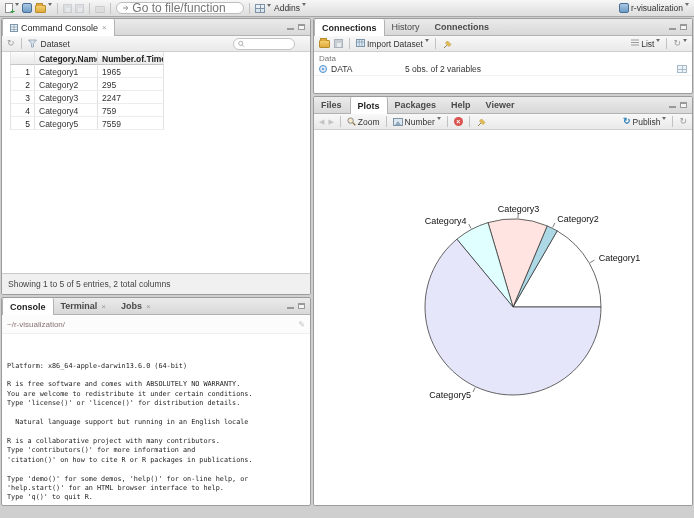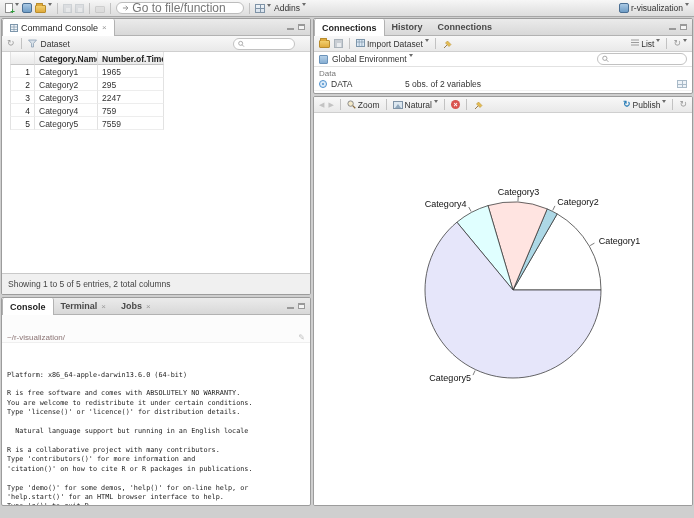--- a/index.html
+++ b/index.html
@@ -65,21 +65,21 @@
   .dtable{position:absolute;left:8px;top:0;font-size:8.5px;color:#333}
   .dt-row{display:flex;height:13px;line-height:12px}
   .dt-cell{border-right:1px solid #e2e2e2;border-bottom:1px solid #ededed;padding:1px 4px 0;overflow:hidden;white-space:nowrap}
   .c-num{width:25px;text-align:right;color:#222;border-left:1px solid #e2e2e2}
   .c-name{width:63px}
   .c-times{width:66px}
   .dt-head .dt-cell{background:linear-gradient(#fbfbfb,#eaeaea);border-bottom:1px solid #c6c6c6;font-weight:bold;color:#222}
   .statusbar{height:13px;border-top:1px solid #c9c9c9;background:#f0f0f0;font-size:8.5px;color:#444;display:flex;align-items:center;padding:10px 6px;flex-shrink:0}
 
   
-  .pathbar{height:28px;display:flex;align-items:flex-end;padding:0 5px;font-size:8px;color:#8b7474;background:#fcfcfc;border-bottom:1px solid #efefef;flex-shrink:0}
+  .pathbar{height:19px;display:flex;align-items:center;padding:0 5px;font-size:8px;color:#8b7474;background:#fcfcfc;border-bottom:1px solid #efefef;flex-shrink:0}
   .pathbar .pencil{margin-left:auto;color:#c4c4c4;font-size:8px}
   .console-body{flex:1;overflow:hidden;padding:0 5px;font-family:"DejaVu Sans Mono",monospace;font-size:6.8px;line-height:9.4px;color:#1c1c1c;white-space:pre}
   .console-scroll{margin-top:-10px}
   .cline.in{color:#1616c8}
 
   
   .scope-row{height:15px;display:flex;align-items:center;gap:4px;padding:0 5px;font-size:8.5px;color:#333;background:#fff;border-bottom:1px solid #e2e2e2;flex-shrink:0}
   .pkg-ic{width:9px;height:9px;background:linear-gradient(#b5d0e8,#86aed2);border:1px solid #6b93ba;border-radius:1px}
   .envsection{font-size:8px;color:#777;padding:2px 5px 0;height:11px}
   .obj-row{display:flex;align-items:center;height:13px;padding:0 5px;font-size:8.5px;color:#333;border-bottom:1px solid #f2f2f2}
@@ -262,21 +262,21 @@
     </div>
 
     <div class="col col-right">
 
       <div class="pane p-env">
         <div class="tabstrip">
           <div class="tab active">
               <span style="font-weight:bold">Connections</span>
             </div>
           <div class="tab">
-              <span style="font-weight:bold">History</span>
+              <span style="font-weight:normal">History</span>
             </div>
           <div class="tab">
               <span style="font-weight:bold">Connections</span>
             </div>
           <div class="minmax">
             <span class="mm-min"></span>
             <span class="mm-max"></span>
           </div>
         </div>
         <div class="ptoolbar">
@@ -308,63 +308,69 @@
                 <path d="M0,1 H8 M0,3.5 H8 M0,6 H8" stroke="#9a9a9a" stroke-width="1"></path>
               </svg>
             <span>List</span>
               <span class="caret"></span>
           </span>
           <span class="sep"></span>
           <span class="tbtn">
               <span class="refresh">↻</span>
               <span class="caret"></span>
             </span>
-        </div>
-        <div class="scope-row">
-          <span class="pkg-ic"></span>
-          <span class="tbtn">
-              <span>Global Environment</span>
-              <span class="caret"></span>
-            </span>
-          <span class="spacer"></span>
-          <span class="searchbox" style="width:90px">
-            <svg width="8" height="8" viewBox="0 0 10 10">
-                <circle cx="4" cy="4" r="3" fill="none" stroke="#999" stroke-width="1.2"></circle>
-                <line x1="6.3" y1="6.3" x2="9" y2="9" stroke="#999" stroke-width="1.2"></line>
-              </svg>
-            <input style="">
-          </span>
         </div>
         <div class="envsection">Data</div>
         <div class="obj-row">
           <span class="obj-name">
             <span class="obj-ic"></span>
             <span>DATA</span>
           </span>
           <span>5 obs. of 2 variables</span>
           <span class="gridsmall"></span>
         </div>
       </div>
 
       <div class="pane p-plots">
+        <div class="tabstrip">
+          <div class="tab">
+              <span style="font-weight:bold">Files</span>
+            </div>
+          <div class="tab active">
+              <span style="font-weight:bold">Plots</span>
+            </div>
+          <div class="tab">
+              <span style="font-weight:bold">Packages</span>
+            </div>
+          <div class="tab">
+              <span style="font-weight:bold">Help</span>
+            </div>
+          <div class="tab">
+              <span style="font-weight:bold">Viewer</span>
+            </div>
+          <div class="minmax">
+            <span class="mm-min"></span>
+            <span class="mm-max"></span>
+          </div>
+        </div>
         <div class="ptoolbar">
           <span class="arrow-nav">◀</span>
           <span class="arrow-nav">▶</span>
           <span class="sep"></span>
           <span class="tbtn">
             <svg width="9" height="9" viewBox="0 0 10 10">
                 <circle cx="4" cy="4" r="3" fill="#f4e9c8" stroke="#8a8a8a" stroke-width="1.1"></circle>
                 <line x1="6.3" y1="6.3" x2="9.2" y2="9.2" stroke="#8a6d3b" stroke-width="1.4"></line>
               </svg>
             <span>Zoom</span>
           </span>
           <span class="sep"></span>
           <span class="tbtn">
               <span class="imgic"></span>
-              <span>Natural</span>
+              <span>Number</span>
               <span class="caret"></span>
             </span>
           <span class="sep"></span>
           <span class="redx">×</span>
           <span class="sep"></span>
           <span class="tbtn">
             <svg width="10" height="10" viewBox="0 0 10 10">
                 <line x1="2" y1="9" x2="6" y2="5" stroke="#9a7d4e" stroke-width="1"></line>
                 <path d="M5.5,2 L9,5.5 L7,7.5 L3.5,4 Z" fill="#e5bd52" stroke="#b8923a" stroke-width="0.6"></path>
               </svg>

